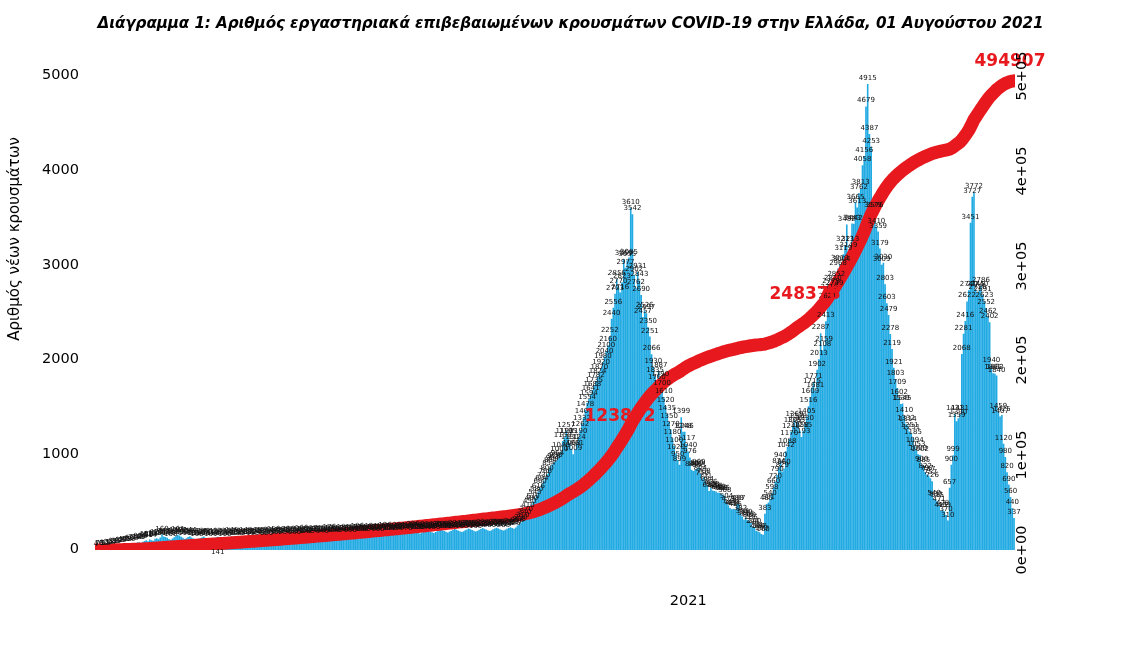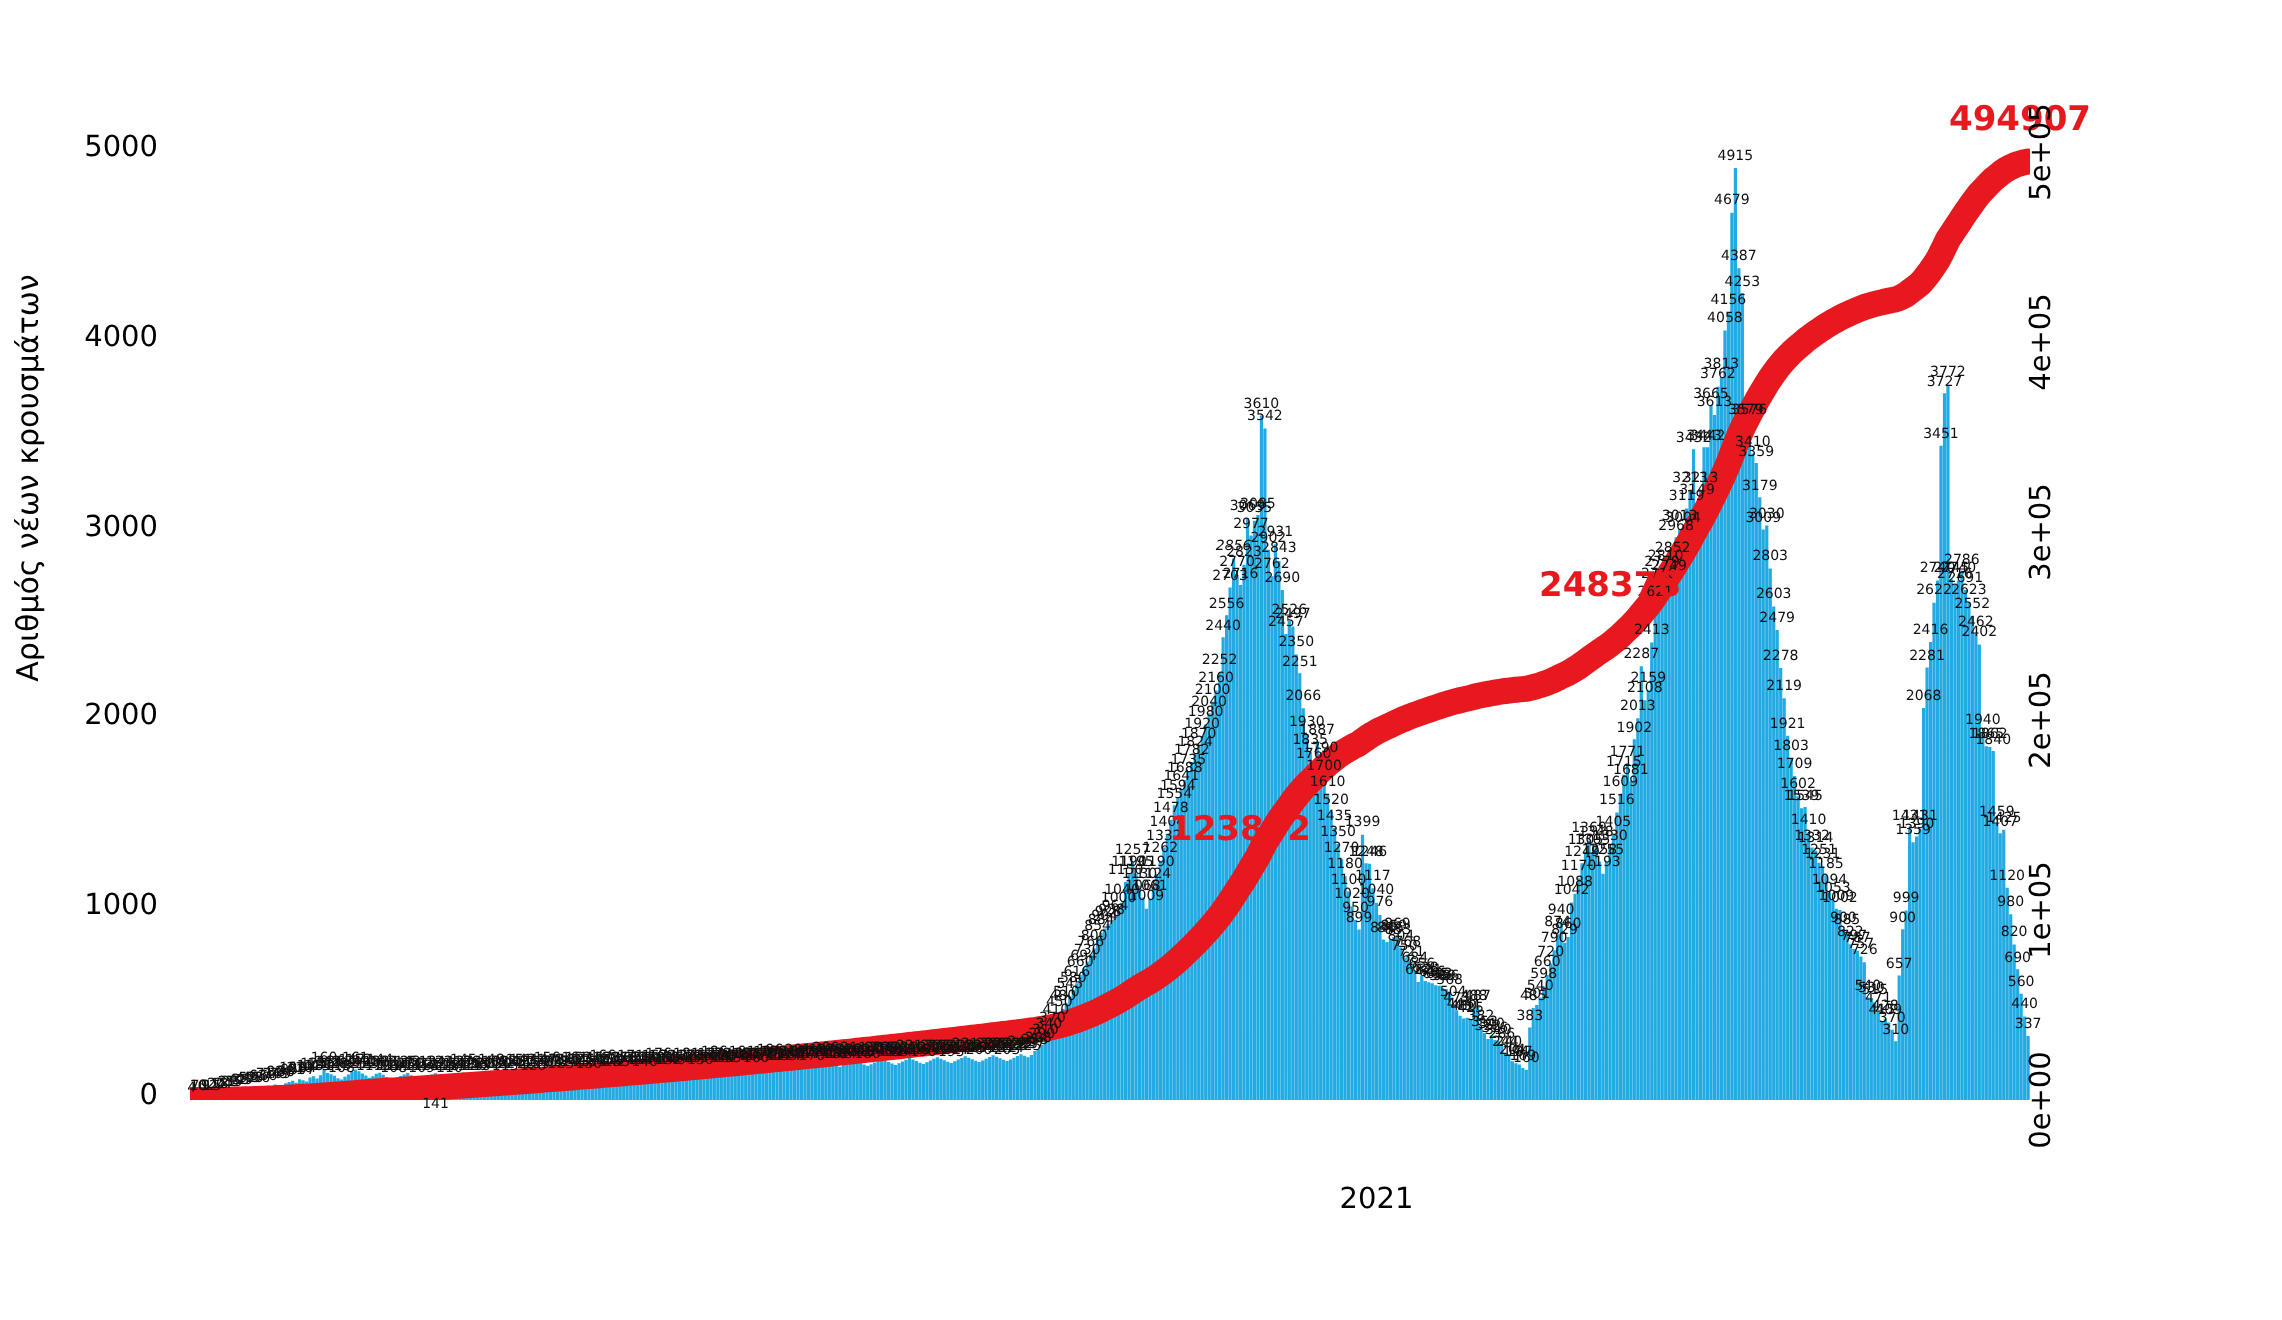--- a/index.html
+++ b/index.html
@@ -83,20 +83,21 @@
     color: #E8191E;
     transform: translateX(-50%);
     white-space: nowrap;
   }
 </style>
 </head>
 <body>
 
 <div id="page">
 
+  <div id="chart-title">Διάγραμμα 1: Αριθμός εργαστηριακά επιβεβαιωμένων κρουσμάτων COVID-19 στην Ελλάδα, 01 Αυγούστου 2021</div>
 
   <div id="plot">
     <svg id="svg-main" width="920" height="493">
       <g id="bars-group">
           <path d="M0.00,493 h1.60 v-0.38 h-1.60 Z M1.74,493 h1.60 v-0.66 h-1.60 Z M3.48,493 h1.60 v-0.95 h-1.60 Z M5.23,493 h1.60 v-0.57 h-1.60 Z M6.97,493 h1.60 v-0.85 h-1.60 Z M8.71,493 h1.60 v-1.14 h-1.60 Z M10.45,493 h1.60 v-1.42 h-1.60 Z M12.20,493 h1.60 v-1.90 h-1.60 Z M13.94,493 h1.60 v-1.71 h-1.60 Z M15.68,493 h1.60 v-2.28 h-1.60 Z M17.42,493 h1.60 v-2.94 h-1.60 Z M19.17,493 h1.60 v-2.65 h-1.60 Z M20.91,493 h1.60 v-3.32 h-1.60 Z M22.65,493 h1.60 v-3.98 h-1.60 Z M24.39,493 h1.60 v-3.60 h-1.60 Z M26.14,493 h1.60 v-4.27 h-1.60 Z M27.88,493 h1.60 v-4.93 h-1.60 Z M29.62,493 h1.60 v-4.65 h-1.60 Z M31.36,493 h1.60 v-5.50 h-1.60 Z M33.11,493 h1.60 v-5.97 h-1.60 Z M34.85,493 h1.60 v-5.31 h-1.60 Z M36.59,493 h1.60 v-6.73 h-1.60 Z M38.33,493 h1.60 v-6.26 h-1.60 Z M40.08,493 h1.60 v-7.02 h-1.60 Z M41.82,493 h1.60 v-7.77 h-1.60 Z M43.56,493 h1.60 v-7.39 h-1.60 Z M45.30,493 h1.60 v-6.54 h-1.60 Z M47.05,493 h1.60 v-8.34 h-1.60 Z M48.79,493 h1.60 v-9.01 h-1.60 Z M50.53,493 h1.60 v-9.67 h-1.60 Z M52.27,493 h1.60 v-8.63 h-1.60 Z M54.02,493 h1.60 v-10.43 h-1.60 Z M55.76,493 h1.60 v-9.86 h-1.60 Z M57.50,493 h1.60 v-9.20 h-1.60 Z M59.24,493 h1.60 v-11.19 h-1.60 Z M60.98,493 h1.60 v-11.85 h-1.60 Z M62.73,493 h1.60 v-10.71 h-1.60 Z M64.47,493 h1.60 v-12.42 h-1.60 Z M66.21,493 h1.60 v-15.17 h-1.60 Z M67.95,493 h1.60 v-13.46 h-1.60 Z M69.70,493 h1.60 v-12.89 h-1.60 Z M71.44,493 h1.60 v-12.14 h-1.60 Z M73.18,493 h1.60 v-10.90 h-1.60 Z M74.92,493 h1.60 v-10.24 h-1.60 Z M76.67,493 h1.60 v-11.57 h-1.60 Z M78.41,493 h1.60 v-12.70 h-1.60 Z M80.15,493 h1.60 v-13.94 h-1.60 Z M81.89,493 h1.60 v-15.26 h-1.60 Z M83.64,493 h1.60 v-14.41 h-1.60 Z M85.38,493 h1.60 v-13.27 h-1.60 Z M87.12,493 h1.60 v-12.23 h-1.60 Z M88.86,493 h1.60 v-11.09 h-1.60 Z M90.61,493 h1.60 v-11.85 h-1.60 Z M92.35,493 h1.60 v-13.08 h-1.60 Z M94.09,493 h1.60 v-13.65 h-1.60 Z M95.83,493 h1.60 v-12.61 h-1.60 Z M97.58,493 h1.60 v-11.47 h-1.60 Z M99.32,493 h1.60 v-10.81 h-1.60 Z M101.06,493 h1.60 v-10.24 h-1.60 Z M102.80,493 h1.60 v-11.28 h-1.60 Z M104.55,493 h1.60 v-12.04 h-1.60 Z M106.29,493 h1.60 v-12.80 h-1.60 Z M108.03,493 h1.60 v-13.46 h-1.60 Z M109.77,493 h1.60 v-12.32 h-1.60 Z M111.52,493 h1.60 v-11.66 h-1.60 Z M113.26,493 h1.60 v-11.00 h-1.60 Z M115.00,493 h1.60 v-10.33 h-1.60 Z M116.74,493 h1.60 v-11.19 h-1.60 Z M118.48,493 h1.60 v-11.95 h-1.60 Z M120.23,493 h1.60 v-12.70 h-1.60 Z M121.97,493 h1.60 v-13.37 h-1.60 Z M123.71,493 h1.60 v-12.61 h-1.60 Z M125.45,493 h1.60 v-11.85 h-1.60 Z M127.20,493 h1.60 v-11.19 h-1.60 Z M128.94,493 h1.60 v-10.43 h-1.60 Z M130.68,493 h1.60 v-11.28 h-1.60 Z M132.42,493 h1.60 v-12.14 h-1.60 Z M134.17,493 h1.60 v-12.99 h-1.60 Z M135.91,493 h1.60 v-13.75 h-1.60 Z M137.65,493 h1.60 v-12.89 h-1.60 Z M139.39,493 h1.60 v-12.14 h-1.60 Z M141.14,493 h1.60 v-11.38 h-1.60 Z M142.88,493 h1.60 v-10.71 h-1.60 Z M144.62,493 h1.60 v-11.57 h-1.60 Z M146.36,493 h1.60 v-12.42 h-1.60 Z M148.11,493 h1.60 v-13.27 h-1.60 Z M149.85,493 h1.60 v-14.03 h-1.60 Z M151.59,493 h1.60 v-13.18 h-1.60 Z M153.33,493 h1.60 v-12.32 h-1.60 Z M155.08,493 h1.60 v-11.57 h-1.60 Z M156.82,493 h1.60 v-10.90 h-1.60 Z M158.56,493 h1.60 v-11.76 h-1.60 Z M160.30,493 h1.60 v-12.61 h-1.60 Z M162.05,493 h1.60 v-13.46 h-1.60 Z M163.79,493 h1.60 v-14.32 h-1.60 Z M165.53,493 h1.60 v-13.56 h-1.60 Z M167.27,493 h1.60 v-12.80 h-1.60 Z M169.02,493 h1.60 v-12.04 h-1.60 Z M170.76,493 h1.60 v-11.38 h-1.60 Z M172.50,493 h1.60 v-12.23 h-1.60 Z M174.24,493 h1.60 v-13.08 h-1.60 Z M175.98,493 h1.60 v-13.94 h-1.60 Z M177.73,493 h1.60 v-14.79 h-1.60 Z M179.47,493 h1.60 v-14.03 h-1.60 Z M181.21,493 h1.60 v-13.27 h-1.60 Z M182.95,493 h1.60 v-12.51 h-1.60 Z M184.70,493 h1.60 v-11.85 h-1.60 Z M186.44,493 h1.60 v-12.70 h-1.60 Z M188.18,493 h1.60 v-13.56 h-1.60 Z M189.92,493 h1.60 v-14.41 h-1.60 Z M191.67,493 h1.60 v-15.26 h-1.60 Z M193.41,493 h1.60 v-14.51 h-1.60 Z M195.15,493 h1.60 v-13.75 h-1.60 Z M196.89,493 h1.60 v-12.99 h-1.60 Z M198.64,493 h1.60 v-12.32 h-1.60 Z M200.38,493 h1.60 v-13.18 h-1.60 Z M202.12,493 h1.60 v-14.03 h-1.60 Z M203.86,493 h1.60 v-14.88 h-1.60 Z M205.61,493 h1.60 v-15.74 h-1.60 Z M207.35,493 h1.60 v-14.98 h-1.60 Z M209.09,493 h1.60 v-14.22 h-1.60 Z M210.83,493 h1.60 v-13.46 h-1.60 Z M212.58,493 h1.60 v-12.80 h-1.60 Z M214.32,493 h1.60 v-13.65 h-1.60 Z M216.06,493 h1.60 v-14.51 h-1.60 Z M217.80,493 h1.60 v-15.36 h-1.60 Z M219.55,493 h1.60 v-16.21 h-1.60 Z M221.29,493 h1.60 v-15.45 h-1.60 Z M223.03,493 h1.60 v-14.70 h-1.60 Z M224.77,493 h1.60 v-13.94 h-1.60 Z M226.52,493 h1.60 v-13.27 h-1.60 Z M228.26,493 h1.60 v-14.13 h-1.60 Z M230.00,493 h1.60 v-14.98 h-1.60 Z M231.74,493 h1.60 v-15.83 h-1.60 Z M233.48,493 h1.60 v-16.69 h-1.60 Z M235.23,493 h1.60 v-15.93 h-1.60 Z M236.97,493 h1.60 v-15.17 h-1.60 Z M238.71,493 h1.60 v-14.41 h-1.60 Z M240.45,493 h1.60 v-13.75 h-1.60 Z M242.20,493 h1.60 v-14.60 h-1.60 Z M243.94,493 h1.60 v-15.45 h-1.60 Z M245.68,493 h1.60 v-16.31 h-1.60 Z M247.42,493 h1.60 v-17.16 h-1.60 Z M249.17,493 h1.60 v-16.40 h-1.60 Z M250.91,493 h1.60 v-15.64 h-1.60 Z M252.65,493 h1.60 v-14.88 h-1.60 Z M254.39,493 h1.60 v-14.22 h-1.60 Z M256.14,493 h1.60 v-15.07 h-1.60 Z M257.88,493 h1.60 v-15.93 h-1.60 Z M259.62,493 h1.60 v-16.78 h-1.60 Z M261.36,493 h1.60 v-17.63 h-1.60 Z M263.11,493 h1.60 v-16.88 h-1.60 Z M264.85,493 h1.60 v-16.12 h-1.60 Z M266.59,493 h1.60 v-15.36 h-1.60 Z M268.33,493 h1.60 v-14.70 h-1.60 Z M270.08,493 h1.60 v-15.55 h-1.60 Z M271.82,493 h1.60 v-16.40 h-1.60 Z M273.56,493 h1.60 v-17.25 h-1.60 Z M275.30,493 h1.60 v-18.11 h-1.60 Z M277.05,493 h1.60 v-17.35 h-1.60 Z M278.79,493 h1.60 v-16.59 h-1.60 Z M280.53,493 h1.60 v-15.83 h-1.60 Z M282.27,493 h1.60 v-15.17 h-1.60 Z M284.02,493 h1.60 v-16.02 h-1.60 Z M285.76,493 h1.60 v-16.88 h-1.60 Z M287.50,493 h1.60 v-17.73 h-1.60 Z M289.24,493 h1.60 v-18.58 h-1.60 Z M290.98,493 h1.60 v-17.82 h-1.60 Z M292.73,493 h1.60 v-17.07 h-1.60 Z M294.47,493 h1.60 v-16.31 h-1.60 Z M296.21,493 h1.60 v-15.64 h-1.60 Z M297.95,493 h1.60 v-16.50 h-1.60 Z M299.70,493 h1.60 v-17.35 h-1.60 Z M301.44,493 h1.60 v-18.20 h-1.60 Z M303.18,493 h1.60 v-19.06 h-1.60 Z M304.92,493 h1.60 v-18.30 h-1.60 Z M306.67,493 h1.60 v-17.54 h-1.60 Z M308.41,493 h1.60 v-16.78 h-1.60 Z M310.15,493 h1.60 v-16.12 h-1.60 Z M311.89,493 h1.60 v-16.97 h-1.60 Z M313.64,493 h1.60 v-17.82 h-1.60 Z M315.38,493 h1.60 v-18.68 h-1.60 Z M317.12,493 h1.60 v-19.53 h-1.60 Z M318.86,493 h1.60 v-18.77 h-1.60 Z M320.61,493 h1.60 v-18.01 h-1.60 Z M322.35,493 h1.60 v-17.25 h-1.60 Z M324.09,493 h1.60 v-16.59 h-1.60 Z M325.83,493 h1.60 v-17.44 h-1.60 Z M327.58,493 h1.60 v-18.30 h-1.60 Z M329.32,493 h1.60 v-19.15 h-1.60 Z M331.06,493 h1.60 v-20.00 h-1.60 Z M332.80,493 h1.60 v-19.25 h-1.60 Z M334.55,493 h1.60 v-18.49 h-1.60 Z M336.29,493 h1.60 v-17.73 h-1.60 Z M338.03,493 h1.60 v-17.07 h-1.60 Z M339.77,493 h1.60 v-17.92 h-1.60 Z M341.52,493 h1.60 v-18.77 h-1.60 Z M343.26,493 h1.60 v-19.63 h-1.60 Z M345.00,493 h1.60 v-20.48 h-1.60 Z M346.74,493 h1.60 v-19.72 h-1.60 Z M348.48,493 h1.60 v-18.96 h-1.60 Z M350.23,493 h1.60 v-18.20 h-1.60 Z M351.97,493 h1.60 v-17.54 h-1.60 Z M353.71,493 h1.60 v-18.39 h-1.60 Z M355.45,493 h1.60 v-19.25 h-1.60 Z M357.20,493 h1.60 v-20.10 h-1.60 Z M358.94,493 h1.60 v-20.95 h-1.60 Z M360.68,493 h1.60 v-20.19 h-1.60 Z M362.42,493 h1.60 v-19.44 h-1.60 Z M364.17,493 h1.60 v-18.68 h-1.60 Z M365.91,493 h1.60 v-18.01 h-1.60 Z M367.65,493 h1.60 v-18.87 h-1.60 Z M369.39,493 h1.60 v-19.72 h-1.60 Z M371.14,493 h1.60 v-20.57 h-1.60 Z M372.88,493 h1.60 v-21.43 h-1.60 Z M374.62,493 h1.60 v-20.67 h-1.60 Z M376.36,493 h1.60 v-19.91 h-1.60 Z M378.11,493 h1.60 v-19.15 h-1.60 Z M379.85,493 h1.60 v-18.49 h-1.60 Z M381.59,493 h1.60 v-19.34 h-1.60 Z M383.33,493 h1.60 v-20.19 h-1.60 Z M385.08,493 h1.60 v-21.05 h-1.60 Z M386.82,493 h1.60 v-21.90 h-1.60 Z M388.56,493 h1.60 v-21.14 h-1.60 Z M390.30,493 h1.60 v-20.38 h-1.60 Z M392.05,493 h1.60 v-19.63 h-1.60 Z M393.79,493 h1.60 v-18.96 h-1.60 Z M395.53,493 h1.60 v-19.81 h-1.60 Z M397.27,493 h1.60 v-20.67 h-1.60 Z M399.02,493 h1.60 v-21.52 h-1.60 Z M400.76,493 h1.60 v-22.37 h-1.60 Z M402.50,493 h1.60 v-21.62 h-1.60 Z M404.24,493 h1.60 v-20.86 h-1.60 Z M405.98,493 h1.60 v-20.10 h-1.60 Z M407.73,493 h1.60 v-19.44 h-1.60 Z M409.47,493 h1.60 v-20.29 h-1.60 Z M411.21,493 h1.60 v-21.14 h-1.60 Z M412.95,493 h1.60 v-22.00 h-1.60 Z M414.70,493 h1.60 v-22.85 h-1.60 Z M416.44,493 h1.60 v-22.09 h-1.60 Z M418.18,493 h1.60 v-21.33 h-1.60 Z M419.92,493 h1.60 v-22.47 h-1.60 Z M421.67,493 h1.60 v-24.46 h-1.60 Z M423.41,493 h1.60 v-25.41 h-1.60 Z M425.15,493 h1.60 v-27.49 h-1.60 Z M426.89,493 h1.60 v-29.39 h-1.60 Z M428.64,493 h1.60 v-32.23 h-1.60 Z M430.38,493 h1.60 v-35.08 h-1.60 Z M432.12,493 h1.60 v-38.87 h-1.60 Z M433.86,493 h1.60 v-42.66 h-1.60 Z M435.61,493 h1.60 v-45.51 h-1.60 Z M437.35,493 h1.60 v-48.35 h-1.60 Z M439.09,493 h1.60 v-51.67 h-1.60 Z M440.83,493 h1.60 v-54.99 h-1.60 Z M442.58,493 h1.60 v-58.40 h-1.60 Z M444.32,493 h1.60 v-62.57 h-1.60 Z M446.06,493 h1.60 v-65.80 h-1.60 Z M447.80,493 h1.60 v-69.21 h-1.60 Z M449.55,493 h1.60 v-72.62 h-1.60 Z M451.29,493 h1.60 v-75.85 h-1.60 Z M453.03,493 h1.60 v-80.97 h-1.60 Z M454.77,493 h1.60 v-83.81 h-1.60 Z M456.52,493 h1.60 v-85.71 h-1.60 Z M458.26,493 h1.60 v-87.98 h-1.60 Z M460.00,493 h1.60 v-88.93 h-1.60 Z M461.74,493 h1.60 v-91.39 h-1.60 Z M463.48,493 h1.60 v-94.81 h-1.60 Z M465.23,493 h1.60 v-98.60 h-1.60 Z M466.97,493 h1.60 v-109.03 h-1.60 Z M468.71,493 h1.60 v-112.82 h-1.60 Z M470.45,493 h1.60 v-119.17 h-1.60 Z M472.20,493 h1.60 v-113.30 h-1.60 Z M473.94,493 h1.60 v-107.13 h-1.60 Z M475.68,493 h1.60 v-101.25 h-1.60 Z M477.42,493 h1.60 v-95.66 h-1.60 Z M479.17,493 h1.60 v-100.59 h-1.60 Z M480.91,493 h1.60 v-106.56 h-1.60 Z M482.65,493 h1.60 v-112.82 h-1.60 Z M484.39,493 h1.60 v-119.65 h-1.60 Z M486.14,493 h1.60 v-126.28 h-1.60 Z M487.88,493 h1.60 v-133.11 h-1.60 Z M489.62,493 h1.60 v-140.13 h-1.60 Z M491.36,493 h1.60 v-147.33 h-1.60 Z M493.11,493 h1.60 v-151.12 h-1.60 Z M494.85,493 h1.60 v-155.58 h-1.60 Z M496.59,493 h1.60 v-160.04 h-1.60 Z M498.33,493 h1.60 v-164.49 h-1.60 Z M500.08,493 h1.60 v-168.95 h-1.60 Z M501.82,493 h1.60 v-172.93 h-1.60 Z M503.56,493 h1.60 v-177.29 h-1.60 Z M505.30,493 h1.60 v-182.03 h-1.60 Z M507.05,493 h1.60 v-187.72 h-1.60 Z M508.79,493 h1.60 v-193.41 h-1.60 Z M510.53,493 h1.60 v-199.10 h-1.60 Z M512.27,493 h1.60 v-204.78 h-1.60 Z M514.02,493 h1.60 v-213.51 h-1.60 Z M515.76,493 h1.60 v-231.33 h-1.60 Z M517.50,493 h1.60 v-242.33 h-1.60 Z M519.24,493 h1.60 v-256.27 h-1.60 Z M520.98,493 h1.60 v-270.77 h-1.60 Z M522.73,493 h1.60 v-262.62 h-1.60 Z M524.47,493 h1.60 v-257.50 h-1.60 Z M526.21,493 h1.60 v-267.64 h-1.60 Z M527.95,493 h1.60 v-290.96 h-1.60 Z M529.70,493 h1.60 v-282.24 h-1.60 Z M531.44,493 h1.60 v-289.64 h-1.60 Z M533.18,493 h1.60 v-292.48 h-1.60 Z M534.92,493 h1.60 v-342.26 h-1.60 Z M536.67,493 h1.60 v-335.81 h-1.60 Z M538.41,493 h1.60 v-275.13 h-1.60 Z M540.15,493 h1.60 v-261.86 h-1.60 Z M541.89,493 h1.60 v-277.88 h-1.60 Z M543.64,493 h1.60 v-269.54 h-1.60 Z M545.38,493 h1.60 v-255.03 h-1.60 Z M547.12,493 h1.60 v-232.94 h-1.60 Z M548.86,493 h1.60 v-239.48 h-1.60 Z M550.61,493 h1.60 v-236.73 h-1.60 Z M552.35,493 h1.60 v-222.80 h-1.60 Z M554.09,493 h1.60 v-213.41 h-1.60 Z M555.83,493 h1.60 v-195.87 h-1.60 Z M557.58,493 h1.60 v-182.98 h-1.60 Z M559.32,493 h1.60 v-173.97 h-1.60 Z M561.06,493 h1.60 v-166.86 h-1.60 Z M562.80,493 h1.60 v-178.90 h-1.60 Z M564.55,493 h1.60 v-169.71 h-1.60 Z M566.29,493 h1.60 v-161.17 h-1.60 Z M568.03,493 h1.60 v-152.64 h-1.60 Z M569.77,493 h1.60 v-144.11 h-1.60 Z M571.52,493 h1.60 v-136.05 h-1.60 Z M573.26,493 h1.60 v-127.99 h-1.60 Z M575.00,493 h1.60 v-120.41 h-1.60 Z M576.74,493 h1.60 v-111.87 h-1.60 Z M578.48,493 h1.60 v-104.29 h-1.60 Z M580.23,493 h1.60 v-96.70 h-1.60 Z M581.97,493 h1.60 v-90.07 h-1.60 Z M583.71,493 h1.60 v-85.23 h-1.60 Z M585.45,493 h1.60 v-132.64 h-1.60 Z M587.20,493 h1.60 v-118.32 h-1.60 Z M588.94,493 h1.60 v-118.13 h-1.60 Z M590.68,493 h1.60 v-105.90 h-1.60 Z M592.42,493 h1.60 v-98.60 h-1.60 Z M594.17,493 h1.60 v-92.53 h-1.60 Z M595.91,493 h1.60 v-80.21 h-1.60 Z M597.65,493 h1.60 v-78.97 h-1.60 Z M599.39,493 h1.60 v-80.21 h-1.60 Z M601.14,493 h1.60 v-81.44 h-1.60 Z M602.88,493 h1.60 v-82.39 h-1.60 Z M604.62,493 h1.60 v-76.23 h-1.60 Z M606.36,493 h1.60 v-71.11 h-1.60 Z M608.11,493 h1.60 v-72.81 h-1.60 Z M609.85,493 h1.60 v-68.36 h-1.60 Z M611.59,493 h1.60 v-64.85 h-1.60 Z M613.33,493 h1.60 v-58.97 h-1.60 Z M615.08,493 h1.60 v-62.19 h-1.60 Z M616.82,493 h1.60 v-59.54 h-1.60 Z M618.56,493 h1.60 v-58.88 h-1.60 Z M620.30,493 h1.60 v-58.40 h-1.60 Z M622.05,493 h1.60 v-57.36 h-1.60 Z M623.79,493 h1.60 v-57.17 h-1.60 Z M625.53,493 h1.60 v-55.84 h-1.60 Z M627.27,493 h1.60 v-55.56 h-1.60 Z M629.02,493 h1.60 v-53.85 h-1.60 Z M630.76,493 h1.60 v-47.78 h-1.60 Z M632.50,493 h1.60 v-44.84 h-1.60 Z M634.24,493 h1.60 v-42.09 h-1.60 Z M635.98,493 h1.60 v-40.77 h-1.60 Z M637.73,493 h1.60 v-41.15 h-1.60 Z M639.47,493 h1.60 v-40.29 h-1.60 Z M641.21,493 h1.60 v-46.27 h-1.60 Z M642.95,493 h1.60 v-46.17 h-1.60 Z M644.70,493 h1.60 v-36.22 h-1.60 Z M646.44,493 h1.60 v-33.47 h-1.60 Z M648.18,493 h1.60 v-30.53 h-1.60 Z M649.92,493 h1.60 v-32.23 h-1.60 Z M651.67,493 h1.60 v-29.96 h-1.60 Z M653.41,493 h1.60 v-29.39 h-1.60 Z M655.15,493 h1.60 v-27.12 h-1.60 Z M656.89,493 h1.60 v-23.13 h-1.60 Z M658.64,493 h1.60 v-22.75 h-1.60 Z M660.38,493 h1.60 v-19.34 h-1.60 Z M662.12,493 h1.60 v-18.39 h-1.60 Z M663.86,493 h1.60 v-17.73 h-1.60 Z M665.61,493 h1.60 v-16.02 h-1.60 Z M667.35,493 h1.60 v-15.17 h-1.60 Z M669.09,493 h1.60 v-36.31 h-1.60 Z M670.83,493 h1.60 v-45.98 h-1.60 Z M672.58,493 h1.60 v-47.50 h-1.60 Z M674.32,493 h1.60 v-51.20 h-1.60 Z M676.06,493 h1.60 v-56.69 h-1.60 Z M677.80,493 h1.60 v-62.57 h-1.60 Z M679.55,493 h1.60 v-68.26 h-1.60 Z M681.29,493 h1.60 v-74.90 h-1.60 Z M683.03,493 h1.60 v-82.86 h-1.60 Z M684.77,493 h1.60 v-89.12 h-1.60 Z M686.52,493 h1.60 v-78.60 h-1.60 Z M688.26,493 h1.60 v-81.53 h-1.60 Z M690.00,493 h1.60 v-98.79 h-1.60 Z M691.74,493 h1.60 v-103.15 h-1.60 Z M693.48,493 h1.60 v-110.93 h-1.60 Z M695.23,493 h1.60 v-118.41 h-1.60 Z M696.97,493 h1.60 v-123.72 h-1.60 Z M698.71,493 h1.60 v-129.79 h-1.60 Z M700.45,493 h1.60 v-123.72 h-1.60 Z M702.20,493 h1.60 v-127.80 h-1.60 Z M703.94,493 h1.60 v-119.27 h-1.60 Z M705.68,493 h1.60 v-113.11 h-1.60 Z M707.42,493 h1.60 v-118.98 h-1.60 Z M709.17,493 h1.60 v-126.09 h-1.60 Z M710.91,493 h1.60 v-133.20 h-1.60 Z M712.65,493 h1.60 v-143.73 h-1.60 Z M714.39,493 h1.60 v-152.55 h-1.60 Z M716.14,493 h1.60 v-162.60 h-1.60 Z M717.88,493 h1.60 v-167.90 h-1.60 Z M719.62,493 h1.60 v-159.37 h-1.60 Z M721.36,493 h1.60 v-180.32 h-1.60 Z M723.11,493 h1.60 v-190.85 h-1.60 Z M724.85,493 h1.60 v-216.83 h-1.60 Z M726.59,493 h1.60 v-199.85 h-1.60 Z M728.33,493 h1.60 v-204.69 h-1.60 Z M730.08,493 h1.60 v-228.77 h-1.60 Z M731.82,493 h1.60 v-248.49 h-1.60 Z M733.56,493 h1.60 v-257.50 h-1.60 Z M735.30,493 h1.60 v-263.47 h-1.60 Z M737.05,493 h1.60 v-266.41 h-1.60 Z M738.79,493 h1.60 v-260.63 h-1.60 Z M740.53,493 h1.60 v-270.39 h-1.60 Z M742.27,493 h1.60 v-281.39 h-1.60 Z M744.02,493 h1.60 v-285.66 h-1.60 Z M745.76,493 h1.60 v-284.80 h-1.60 Z M747.50,493 h1.60 v-295.71 h-1.60 Z M749.24,493 h1.60 v-304.62 h-1.60 Z M750.98,493 h1.60 v-325.38 h-1.60 Z M752.73,493 h1.60 v-298.55 h-1.60 Z M754.47,493 h1.60 v-304.62 h-1.60 Z M756.21,493 h1.60 v-326.42 h-1.60 Z M757.95,493 h1.60 v-326.33 h-1.60 Z M759.70,493 h1.60 v-347.47 h-1.60 Z M761.44,493 h1.60 v-342.54 h-1.60 Z M763.18,493 h1.60 v-356.67 h-1.60 Z M764.92,493 h1.60 v-361.50 h-1.60 Z M766.67,493 h1.60 v-384.73 h-1.60 Z M768.41,493 h1.60 v-394.02 h-1.60 Z M770.15,493 h1.60 v-443.61 h-1.60 Z M771.89,493 h1.60 v-465.98 h-1.60 Z M773.64,493 h1.60 v-415.92 h-1.60 Z M775.38,493 h1.60 v-403.22 h-1.60 Z M777.12,493 h1.60 v-339.32 h-1.60 Z M778.86,493 h1.60 v-339.03 h-1.60 Z M780.61,493 h1.60 v-323.29 h-1.60 Z M782.35,493 h1.60 v-318.46 h-1.60 Z M784.09,493 h1.60 v-301.39 h-1.60 Z M785.83,493 h1.60 v-285.28 h-1.60 Z M787.58,493 h1.60 v-287.27 h-1.60 Z M789.32,493 h1.60 v-265.75 h-1.60 Z M791.06,493 h1.60 v-246.78 h-1.60 Z M792.80,493 h1.60 v-235.03 h-1.60 Z M794.55,493 h1.60 v-215.97 h-1.60 Z M796.29,493 h1.60 v-200.90 h-1.60 Z M798.03,493 h1.60 v-182.13 h-1.60 Z M799.77,493 h1.60 v-170.94 h-1.60 Z M801.52,493 h1.60 v-162.03 h-1.60 Z M803.26,493 h1.60 v-151.88 h-1.60 Z M805.00,493 h1.60 v-145.91 h-1.60 Z M806.74,493 h1.60 v-146.48 h-1.60 Z M808.48,493 h1.60 v-133.68 h-1.60 Z M810.23,493 h1.60 v-126.28 h-1.60 Z M811.97,493 h1.60 v-124.58 h-1.60 Z M813.71,493 h1.60 v-118.60 h-1.60 Z M815.45,493 h1.60 v-116.71 h-1.60 Z M817.20,493 h1.60 v-112.35 h-1.60 Z M818.94,493 h1.60 v-103.72 h-1.60 Z M820.68,493 h1.60 v-99.83 h-1.60 Z M822.42,493 h1.60 v-95.66 h-1.60 Z M824.17,493 h1.60 v-95.00 h-1.60 Z M825.91,493 h1.60 v-85.33 h-1.60 Z M827.65,493 h1.60 v-83.90 h-1.60 Z M829.39,493 h1.60 v-77.93 h-1.60 Z M831.14,493 h1.60 v-75.56 h-1.60 Z M832.88,493 h1.60 v-74.61 h-1.60 Z M834.62,493 h1.60 v-71.77 h-1.60 Z M836.36,493 h1.60 v-68.83 h-1.60 Z M838.11,493 h1.60 v-51.20 h-1.60 Z M839.85,493 h1.60 v-50.25 h-1.60 Z M841.59,493 h1.60 v-48.83 h-1.60 Z M843.33,493 h1.60 v-44.65 h-1.60 Z M845.08,493 h1.60 v-39.35 h-1.60 Z M846.82,493 h1.60 v-40.58 h-1.60 Z M848.56,493 h1.60 v-38.78 h-1.60 Z M850.30,493 h1.60 v-35.08 h-1.60 Z M852.05,493 h1.60 v-29.39 h-1.60 Z M853.79,493 h1.60 v-62.29 h-1.60 Z M855.53,493 h1.60 v-85.33 h-1.60 Z M857.27,493 h1.60 v-94.71 h-1.60 Z M859.02,493 h1.60 v-135.67 h-1.60 Z M860.76,493 h1.60 v-128.84 h-1.60 Z M862.50,493 h1.60 v-131.78 h-1.60 Z M864.24,493 h1.60 v-135.67 h-1.60 Z M865.98,493 h1.60 v-196.06 h-1.60 Z M867.73,493 h1.60 v-216.26 h-1.60 Z M869.47,493 h1.60 v-229.06 h-1.60 Z M871.21,493 h1.60 v-248.59 h-1.60 Z M872.95,493 h1.60 v-259.77 h-1.60 Z M874.70,493 h1.60 v-327.18 h-1.60 Z M876.44,493 h1.60 v-353.35 h-1.60 Z M878.18,493 h1.60 v-357.61 h-1.60 Z M879.92,493 h1.60 v-260.25 h-1.60 Z M881.67,493 h1.60 v-257.50 h-1.60 Z M883.41,493 h1.60 v-259.77 h-1.60 Z M885.15,493 h1.60 v-264.13 h-1.60 Z M886.89,493 h1.60 v-255.13 h-1.60 Z M888.64,493 h1.60 v-248.68 h-1.60 Z M890.38,493 h1.60 v-241.95 h-1.60 Z M892.12,493 h1.60 v-233.42 h-1.60 Z M893.86,493 h1.60 v-227.73 h-1.60 Z M895.61,493 h1.60 v-183.93 h-1.60 Z M897.35,493 h1.60 v-176.82 h-1.60 Z M899.09,493 h1.60 v-176.53 h-1.60 Z M900.83,493 h1.60 v-174.45 h-1.60 Z M902.58,493 h1.60 v-138.32 h-1.60 Z M904.32,493 h1.60 v-133.39 h-1.60 Z M906.06,493 h1.60 v-135.10 h-1.60 Z M907.80,493 h1.60 v-106.18 h-1.60 Z M909.55,493 h1.60 v-92.91 h-1.60 Z M911.29,493 h1.60 v-77.74 h-1.60 Z M913.03,493 h1.60 v-65.42 h-1.60 Z M914.77,493 h1.60 v-53.09 h-1.60 Z M916.52,493 h1.60 v-41.72 h-1.60 Z M918.26,493 h1.60 v-31.95 h-1.60 Z " fill="#22AAE3"></path>
         </g>
       <g id="line-group">
           <polyline points="0.80,493.00 2.54,492.99 4.29,492.98 6.03,492.97 7.77,492.97 9.51,492.95 11.26,492.94 13.00,492.92 14.74,492.90 16.48,492.88 18.23,492.85 19.97,492.82 21.71,492.79 23.45,492.75 25.20,492.71 26.94,492.67 28.68,492.62 30.42,492.57 32.17,492.52 33.91,492.46 35.65,492.40 37.39,492.33 39.13,492.27 40.88,492.20 42.62,492.12 44.36,492.05 46.10,491.98 47.85,491.89 49.59,491.80 51.33,491.71 53.07,491.62 54.82,491.51 56.56,491.41 58.30,491.32 60.04,491.21 61.79,491.09 63.53,490.98 65.27,490.85 67.01,490.70 68.76,490.56 70.50,490.43 72.24,490.31 73.98,490.20 75.73,490.09 77.47,489.98 79.21,489.85 80.95,489.71 82.70,489.55 84.44,489.40 86.18,489.27 87.92,489.15 89.67,489.03 91.41,488.91 93.15,488.78 94.89,488.64 96.63,488.51 98.38,488.40 100.12,488.29 101.86,488.19 103.60,488.07 105.35,487.95 107.09,487.82 108.83,487.68 110.57,487.56 112.32,487.44 114.06,487.33 115.80,487.22 117.54,487.11 119.29,486.99 121.03,486.86 122.77,486.72 124.51,486.60 126.26,486.48 128.00,486.36 129.74,486.26 131.48,486.14 133.23,486.02 134.97,485.89 136.71,485.75 138.45,485.62 140.20,485.50 141.94,485.38 143.68,485.27 145.42,485.15 147.17,485.03 148.91,484.89 150.65,484.75 152.39,484.62 154.13,484.49 155.88,484.38 157.62,484.27 159.36,484.15 161.10,484.02 162.85,483.88 164.59,483.74 166.33,483.60 168.07,483.47 169.82,483.35 171.56,483.23 173.30,483.11 175.04,482.98 176.79,482.83 178.53,482.68 180.27,482.54 182.01,482.41 183.76,482.28 185.50,482.16 187.24,482.03 188.98,481.89 190.73,481.75 192.47,481.59 194.21,481.45 195.95,481.31 197.70,481.18 199.44,481.05 201.18,480.92 202.92,480.77 204.67,480.62 206.41,480.46 208.15,480.31 209.89,480.17 211.63,480.03 213.38,479.90 215.12,479.76 216.86,479.62 218.60,479.46 220.35,479.30 222.09,479.14 223.83,478.99 225.57,478.85 227.32,478.72 229.06,478.57 230.80,478.42 232.54,478.26 234.29,478.09 236.03,477.93 237.77,477.78 239.51,477.63 241.26,477.49 243.00,477.34 244.74,477.19 246.48,477.02 248.23,476.85 249.97,476.68 251.71,476.52 253.45,476.37 255.20,476.23 256.94,476.07 258.68,475.91 260.42,475.74 262.17,475.56 263.91,475.39 265.65,475.23 267.39,475.07 269.13,474.92 270.88,474.77 272.62,474.60 274.36,474.43 276.10,474.24 277.85,474.07 279.59,473.90 281.33,473.74 283.07,473.58 284.82,473.42 286.56,473.25 288.30,473.07 290.04,472.88 291.79,472.70 293.53,472.53 295.27,472.36 297.01,472.20 298.76,472.04 300.50,471.86 302.24,471.68 303.98,471.48 305.73,471.30 307.47,471.12 309.21,470.95 310.95,470.79 312.70,470.61 314.44,470.43 316.18,470.24 317.92,470.05 319.67,469.86 321.41,469.67 323.15,469.50 324.89,469.33 326.63,469.15 328.38,468.97 330.12,468.77 331.86,468.57 333.60,468.38 335.35,468.19 337.09,468.01 338.83,467.84 340.57,467.65 342.32,467.46 344.06,467.27 345.80,467.06 347.54,466.86 349.29,466.67 351.03,466.48 352.77,466.30 354.51,466.12 356.26,465.92 358.00,465.72 359.74,465.51 361.48,465.30 363.23,465.10 364.97,464.91 366.71,464.73 368.45,464.54 370.20,464.34 371.94,464.13 373.68,463.92 375.42,463.71 377.17,463.50 378.91,463.31 380.65,463.12 382.39,462.93 384.13,462.72 385.88,462.51 387.62,462.29 389.36,462.07 391.10,461.87 392.85,461.67 394.59,461.47 396.33,461.27 398.07,461.06 399.82,460.85 401.56,460.62 403.30,460.40 405.04,460.19 406.79,459.98 408.53,459.79 410.27,459.58 412.01,459.37 413.76,459.14 415.50,458.91 417.24,458.69 418.98,458.47 420.73,458.25 422.47,458.00 424.21,457.74 425.95,457.46 427.70,457.16 429.44,456.84 431.18,456.48 432.92,456.09 434.67,455.65 436.41,455.19 438.15,454.70 439.89,454.18 441.63,453.62 443.38,453.03 445.12,452.40 446.86,451.73 448.60,451.03 450.35,450.29 452.09,449.52 453.83,448.70 455.57,447.85 457.32,446.98 459.06,446.09 460.80,445.19 462.54,444.26 464.29,443.30 466.03,442.30 467.77,441.20 469.51,440.05 471.26,438.85 473.00,437.70 474.74,436.61 476.48,435.59 478.23,434.62 479.97,433.60 481.71,432.52 483.45,431.37 485.20,430.16 486.94,428.88 488.68,427.53 490.42,426.11 492.17,424.62 493.91,423.08 495.65,421.51 497.39,419.88 499.13,418.22 500.88,416.50 502.62,414.75 504.36,412.95 506.10,411.11 507.85,409.21 509.59,407.25 511.33,405.23 513.07,403.15 514.82,400.99 516.56,398.64 518.30,396.19 520.04,393.59 521.79,390.84 523.53,388.18 525.27,385.57 527.01,382.86 528.76,379.91 530.50,377.05 532.24,374.11 533.98,371.15 535.73,367.68 537.47,364.27 539.21,361.49 540.95,358.83 542.70,356.01 544.44,353.28 546.18,350.70 547.92,348.34 549.67,345.91 551.41,343.51 553.15,341.25 554.89,339.09 556.63,337.10 558.38,335.25 560.12,333.48 561.86,331.79 563.60,329.98 565.35,328.26 567.09,326.62 568.83,325.08 570.57,323.62 572.32,322.24 574.06,320.94 575.80,319.72 577.54,318.59 579.29,317.53 581.03,316.55 582.77,315.63 584.51,314.77 586.26,313.43 588.00,312.23 589.74,311.03 591.48,309.96 593.23,308.96 594.97,308.02 596.71,307.21 598.45,306.40 600.20,305.59 601.94,304.77 603.68,303.93 605.42,303.16 607.17,302.44 608.91,301.70 610.65,301.01 612.39,300.35 614.13,299.75 615.88,299.12 617.62,298.52 619.36,297.92 621.10,297.33 622.85,296.75 624.59,296.17 626.33,295.60 628.07,295.04 629.82,294.49 631.56,294.01 633.30,293.55 635.04,293.13 636.79,292.71 638.53,292.30 640.27,291.89 642.01,291.42 643.76,290.95 645.50,290.58 647.24,290.25 648.98,289.94 650.73,289.61 652.47,289.31 654.21,289.01 655.95,288.73 657.70,288.50 659.44,288.27 661.18,288.07 662.92,287.88 664.67,287.71 666.41,287.54 668.15,287.39 669.89,287.02 671.63,286.55 673.38,286.07 675.12,285.55 676.86,284.98 678.60,284.35 680.35,283.65 682.09,282.89 683.83,282.05 685.57,281.15 687.32,280.35 689.06,279.53 690.80,278.53 692.54,277.48 694.29,276.36 696.03,275.16 697.77,273.90 699.51,272.59 701.26,271.33 703.00,270.04 704.74,268.83 706.48,267.68 708.23,266.47 709.97,265.20 711.71,263.85 713.45,262.39 715.20,260.84 716.94,259.20 718.68,257.49 720.42,255.88 722.17,254.05 723.91,252.12 725.65,249.92 727.39,247.89 729.13,245.82 730.88,243.50 732.62,240.98 734.36,238.37 736.10,235.70 737.85,233.00 739.59,230.36 741.33,227.61 743.07,224.76 744.82,221.87 746.56,218.98 748.30,215.98 750.04,212.89 751.79,209.60 753.53,206.57 755.27,203.48 757.01,200.17 758.76,196.87 760.50,193.34 762.24,189.87 763.98,186.26 765.73,182.59 767.47,178.69 769.21,174.70 770.95,170.20 772.70,165.48 774.44,161.26 776.18,157.17 777.92,153.73 779.67,150.30 781.41,147.02 783.15,143.79 784.89,140.74 786.63,137.85 788.38,134.93 790.12,132.24 791.86,129.74 793.60,127.36 795.35,125.17 797.09,123.13 798.83,121.28 800.57,119.55 802.32,117.91 804.06,116.37 805.80,114.89 807.54,113.41 809.29,112.05 811.03,110.77 812.77,109.51 814.51,108.31 816.26,107.12 818.00,105.98 819.74,104.93 821.48,103.92 823.23,102.95 824.97,101.99 826.71,101.12 828.45,100.27 830.20,99.48 831.94,98.72 833.68,97.96 835.42,97.23 837.17,96.53 838.91,96.02 840.65,95.51 842.39,95.01 844.13,94.56 845.88,94.16 847.62,93.75 849.36,93.36 851.10,93.00 852.85,92.70 854.59,92.07 856.33,91.21 858.07,90.25 859.82,88.87 861.56,87.56 863.30,86.23 865.04,84.85 866.79,82.87 868.53,80.67 870.27,78.35 872.01,75.83 873.76,73.20 875.50,69.88 877.24,66.30 878.98,62.68 880.73,60.04 882.47,57.43 884.21,54.79 885.95,52.12 887.70,49.53 889.44,47.01 891.18,44.56 892.92,42.19 894.67,39.88 896.41,38.02 898.15,36.23 899.89,34.44 901.63,32.67 903.38,31.27 905.12,29.91 906.86,28.54 908.60,27.47 910.35,26.53 912.09,25.74 913.83,25.07 915.57,24.54 917.32,24.11 919.06,23.79" fill="none" stroke="#E8191E" stroke-width="13" stroke-linecap="round" stroke-linejoin="round"></polyline>
         </g>
       <g id="axes-group">

